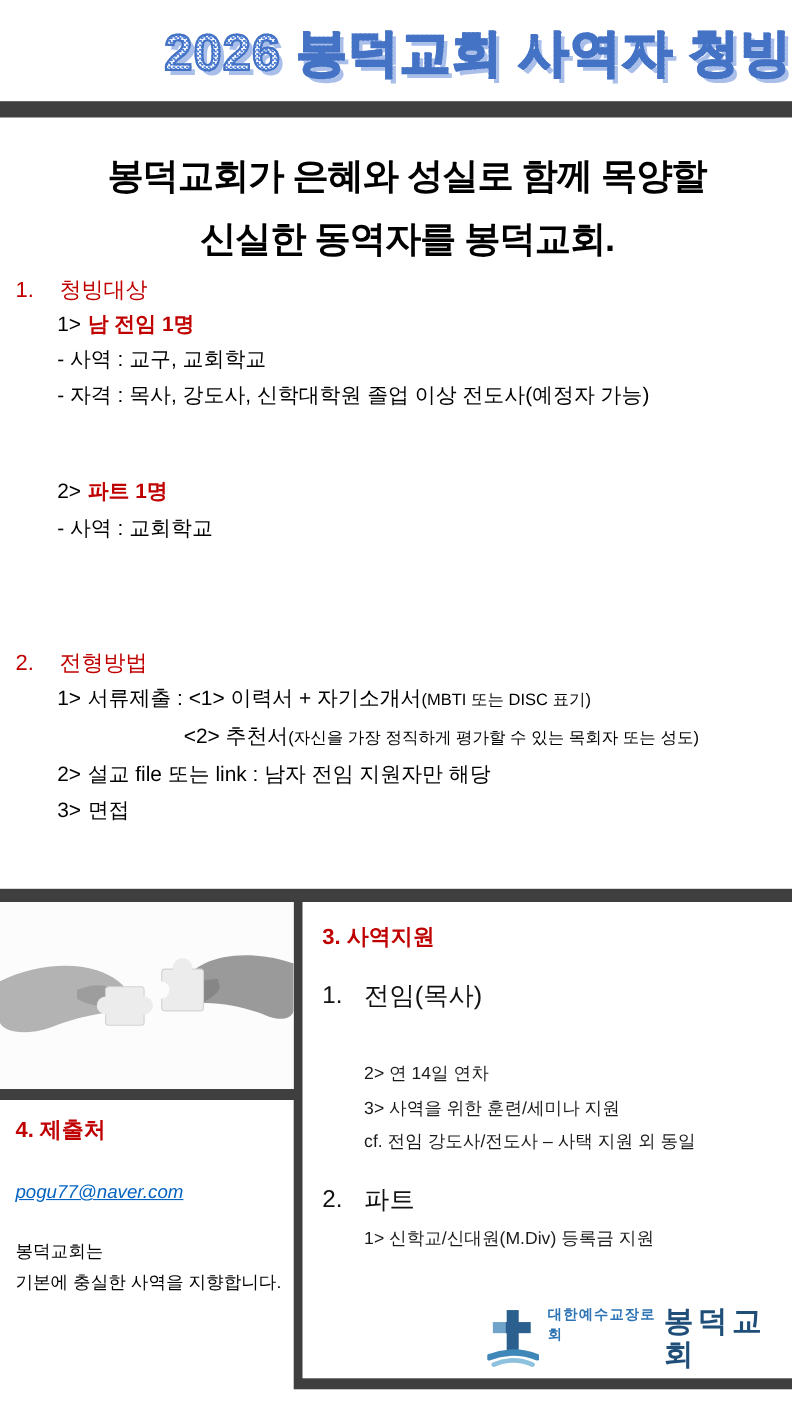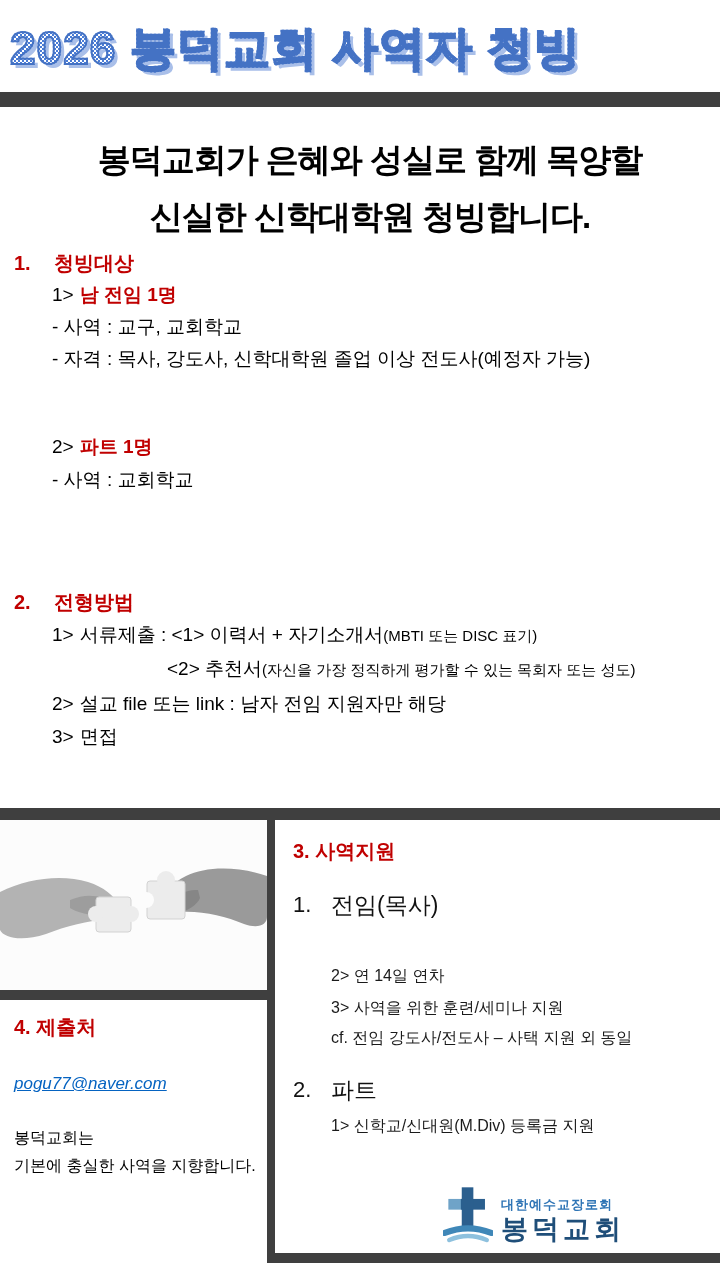--- a/index.html
+++ b/index.html
@@ -13,21 +13,21 @@
     background: #ffffff;
     overflow: hidden;
   }
 
   
   .title-band {
     position: absolute;
     left: 0; top: 0;
     width: 720px; height: 92px;
     background: #ffffff;
-    text-align: left;
+    text-align: right;
     padding-left: 10px;
   }
   .title-wrap {
     position: relative;
     display: inline-block;
     margin-top: 18px;
     font-size: 46px;
     font-weight: bold;
     letter-spacing: 1px;
     line-height: 60px;
@@ -76,21 +76,21 @@
     font-weight: bold;
     letter-spacing: -1px;
     padding-left: 20px;
   }
   .intro-1 { top: 31px; }
   .intro-2 { top: 88px; }
 
   .sec-head {
     left: 14px;
     font-size: 20px;
-    font-weight: bold;
+    font-weight: normal;
     color: #c00000;
   }
   .sec-num { display: inline-block; width: 40px; }
 
   .item { left: 52px; font-size: 19px; }
   .item .hl { color: #c00000; font-weight: bold; }
   .item .pfx { margin-right: 6px; }
   .small-note { font-size: 15px; }
   .indent2 { left: 167px; }
 
@@ -154,21 +154,21 @@
   }
 
   
   .logo {
     position: absolute;
     left: 168px; top: 366px;
     display: flex;
     align-items: flex-end;
   }
   .logo-mark { width: 50px; height: 58px; margin-right: 8px; }
-  .logo-text { display: flex; flex-direction: column; }
+  .logo-text { display: flex; }
   .logo-denom {
     font-size: 13px;
     font-weight: bold;
     color: #2e74b5;
     letter-spacing: 1px;
   }
   .logo-church {
     font-size: 27px;
     font-weight: bold;
     color: #1f4e79;
@@ -185,21 +185,21 @@
     <div class="title-wrap">
       <span class="title-shadow">2026 봉덕교회 사역자 청빙</span>
       <span class="title-main">2026 봉덕교회 사역자 청빙</span>
     </div>
   </div>
   <div class="bar bar-top"></div>
 
   <div class="main">
 
     <div class="line intro intro-1">봉덕교회가 은혜와 성실로 함께 목양할</div>
-    <div class="line intro intro-2">신실한 신학대학원 청빙합니다.</div>
+    <div class="line intro intro-2">신실한 동역자를 봉덕교회.</div>
 
     <div class="line sec-head" style="top:143px">
       <span class="sec-num">1.</span><span>청빙대상</span>
     </div>
 
     <div class="line item" style="top:175px">
       <span class="pfx">1&gt;</span><span class="hl">남 전임 1명</span>
     </div>
     <div class="line item" style="top:207px">- 사역 : 교구, 교회학교</div>
     <div class="line item" style="top:239px">- 자격 : 목사, 강도사, 신학대학원 졸업 이상 전도사(예정자 가능)</div>

